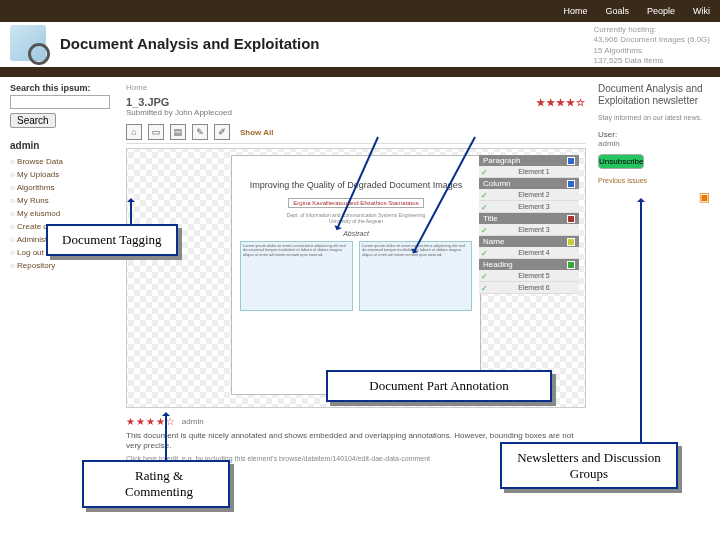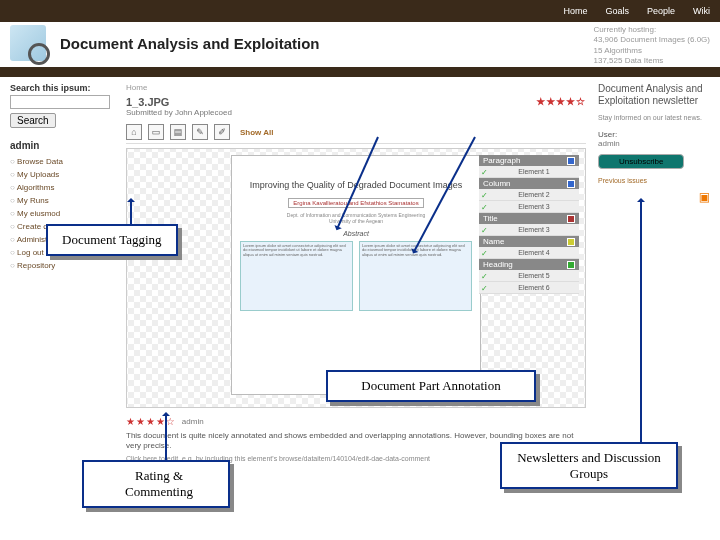--- a/index.html
+++ b/index.html
@@ -23,21 +23,21 @@
   .search-label { font-size: 9px; font-weight:700; color:#333; }
   .search-input { width: 100px; height: 14px; border:1px solid #aaa; margin: 2px 0 4px 0; font-size:8px; }
   .search-btn { font-size:10px; padding:1px 6px; border:1px solid #999; background:#eee; border-radius:2px; }
   .admin-h { font-weight:700; margin: 12px 0 4px 0; font-size:10px; }
   .nav-list { list-style:none; }
   .nav-list li { font-size:8px; color:#6a4a28; padding:2px 0; }
   .nav-list li::before { content:"○ "; color:#aaa; }
   
   .centercol { flex:1; padding: 6px 4px 0 6px; position:relative; }
   .breadcrumb { font-size:8px; color:#999; margin-bottom:4px; }
-  .doc-title { font-size:11px; font-weight:700; color:#555; display:flex; justify-content:space-between; align-items:flex-start; }
+  .doc-title { font-size:11px; font-weight:700; color:#555; display:flex; justify-content:space-between; align-items:center; }
   .stars { color:#c33; letter-spacing:1px; font-size:10px; }
   .submitter { font-size:8px; color:#777; margin-bottom:4px; }
   
   .toolbar { display:flex; gap:6px; align-items:center; padding:3px 0; border-bottom:1px solid #ddd; margin-bottom:4px; }
   .tool-ico { width:16px; height:16px; border:1px solid #888; background:#f7f7f7; display:flex; align-items:center; justify-content:center; font-size:9px; color:#555; }
   .show-all { font-size:8px; color:#a36b2a; margin-left:4px; font-weight:700; }
   
   .viewer-wrap { position:relative; height:260px; border:1px solid #ccc; background:repeating-conic-gradient(#eee 0% 25%,#fff 0% 50%) 50%/12px 12px; overflow:hidden; display:flex; justify-content:center; padding:6px; }
   .doc-page { width:250px; height:240px; background:#fff; border:1px solid #bbb; padding:8px; position:relative; }
   .doc-h1 { text-align:center; font-size:9px; color:#444; margin-top:16px; margin-bottom:6px; }
@@ -61,28 +61,28 @@
   .comment-author { font-size:8px; color:#777; }
   .comment-text { font-size:8px; color:#555; margin-top:4px; line-height:1.3; }
   .edit-link { font-size:7px; color:#888; margin-top:3px; }
   .add-comment-btn { margin-top:10px; font-size:8px; padding:2px 8px; border:1px solid #999; background:#eee; border-radius:2px; }
   
   .rightcol { width:120px; padding: 6px 0 0 8px; }
   .nl-title { font-size:10px; color:#555; line-height:1.2; }
   .nl-sub { font-size:7px; color:#888; margin:6px 0; line-height:1.3; }
   .user-lbl { font-size:8px; color:#555;margin-top:8px; }
   .user-name { font-size:8px; color:#777; }
-  .unsub-btn { font-size:8px; padding:2px 20px; border:1px solid #aaa; border-radius:4px; background:#0f766e; margin-top:6px; display:inline-block; }
+  .unsub-btn { font-size:8px; padding:2px 0; border:1px solid #aaa; border-radius:4px; background:#22c55e; margin-top:6px; display:inline-block; }
   .prev-link { font-size:7px; color:#a36b2a; margin-top:8px; display:block; }
   .rss { color:#e70; font-size:12px; float:right; margin-top:6px; }
   
   
   .callout { position:absolute; background:#fff; border:2px solid #0a2f8a; padding:6px 14px; font-family:"Times New Roman",serif; font-size:13px; color:#000; box-shadow:4px 4px 0 #888; z-index:50; text-align:center; }
   .callout.c1 { left:46px; top:224px; }
-  .callout.c2 { left:326px; top:370px; width:210px; }
+  .callout.c2 { left:326px; top:370px; width:226px; }
   .callout.c3 { left:82px; top:460px; width:148px;padding-left:20px; }
   .callout.c4 { left:500px; top:442px; width:178px; line-height:1.2; }
   
   .arrow { position:absolute; background:#0a2f8a; z-index:40; }
   .arrow.a1 { left:130px; top:200px; width:2px; height:24px; }
   .arrow.a1::before { content:""; position:absolute; top:-6px; left:-3px; border:4px solid transparent; border-bottom-color:#0a2f8a; }
   .arrow.a2 { left:278px; top:136px; width:100px; height:2px; transform:rotate(-66deg); transform-origin:right center; }
   .arrow.a2r { left:345px; top:136px; width:130px; height:2px; transform:rotate(-62deg); transform-origin:right center; }
   .arrow.a2::before,.arrow.a2r::before { content:""; position:absolute; left:-6px; top:-3px; border:4px solid transparent; border-right-color:#0a2f8a; }
   .arrow.a3 { left:165px; top:414px; width:2px; height:46px; }

